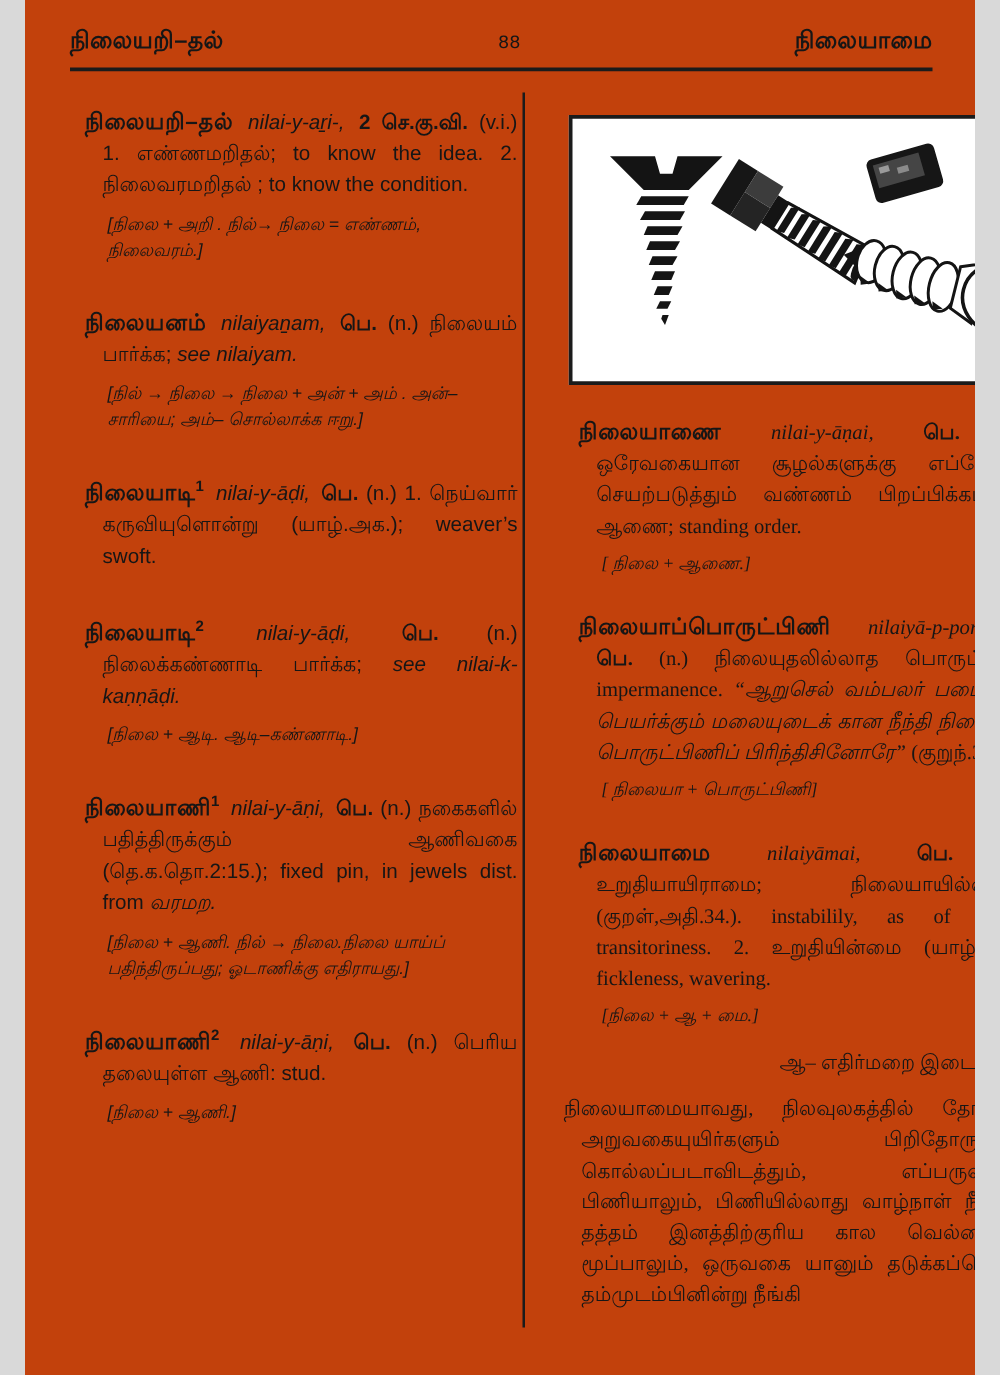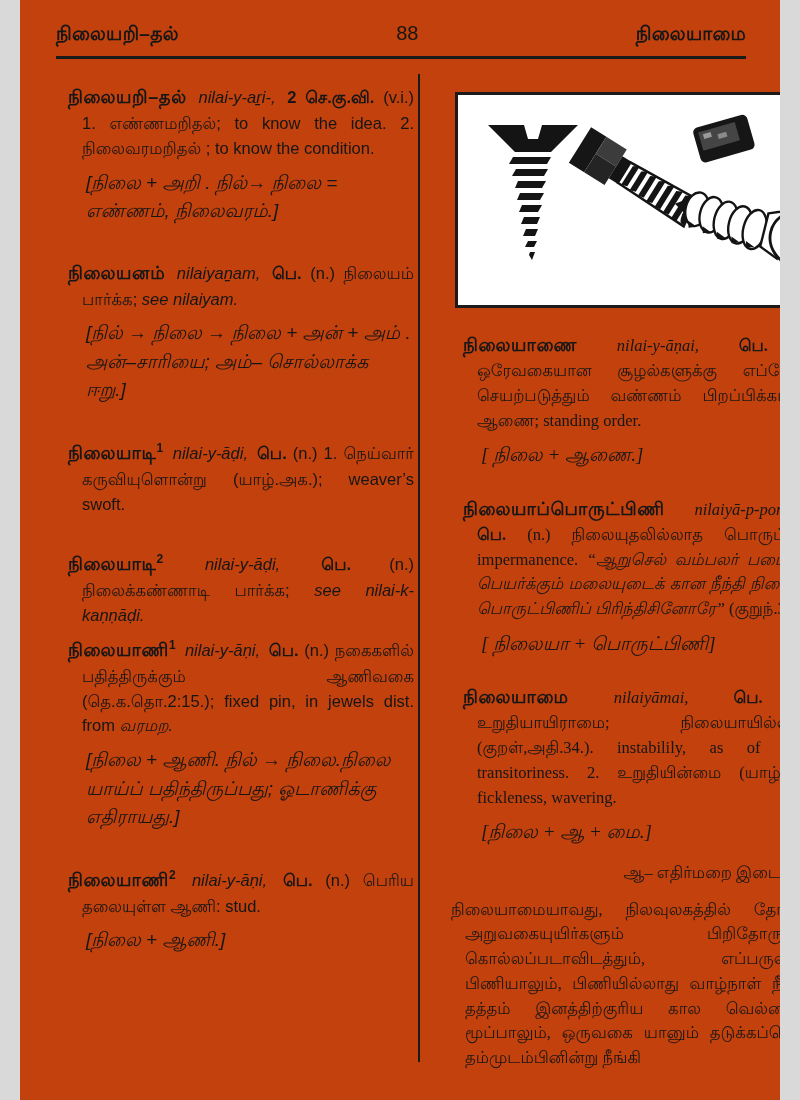--- a/index.html
+++ b/index.html
@@ -13,41 +13,41 @@
     overflow:hidden;
   }
   
   .header{
     position:absolute;left:36px;right:34px;top:22px;
     display:flex;justify-content:space-between;align-items:baseline;
     border-bottom:3px solid #1b1b1b;
     padding-bottom:9px;
   }
   .header .word{font-weight:700;font-size:19px;letter-spacing:.3px;}
-  .header .pageno{font-family:Liberation Sans, sans-serif;font-size:20px;}
+  .header .pageno{font-family:Liberation Mono, monospace;font-size:15px;}
   
   .divider{position:absolute;left:398px;top:74px;width:2px;height:988px;background:#1b1b1b;}
   .col{position:absolute;font-size:16.5px;line-height:1.5;}
   .col-left{left:36px;top:84px;width:358px;}
   .col-right{left:431px;top:88px;width:377px;font-family:Liberation Serif, serif;}
   
   .entry{
     text-align:justify;
     padding-left:14px;text-indent:-14px;
     margin:0 0 34px 12px;
   }
   .entry.tight{margin-bottom:8px;}
   .hw{font-weight:700;font-size:18px;letter-spacing:.6px;}
   .hw sup{font-size:12px;}
   .tr{font-style:italic;padding:0 3px;}
   .pos{font-weight:700;}
   .it{font-style:italic;}
   .etym{
     font-style:italic;
-    font-size:19px;line-height:1.5;
+    font-size:14px;line-height:1.5;
     margin:6px 2px 34px 30px;
     text-align:left;
   }
   .col-right .etym{margin-bottom:26px;}
   .note{margin:-12px 0 12px 30px;text-align:right;}
   .para{
     text-align:justify;
     padding-left:14px;text-indent:-14px;
     line-height:1.5;
   }
@@ -98,20 +98,21 @@
       <span class="pos">பெ.</span>
       <span>(n.) 1. நெய்வார் கருவியுளொன்று (யாழ்.அக.); weaver’s swoft.</span>
     </div>
 
     <div class="entry tight">
       <span class="hw"><span>நிலையாடி</span><sup>2</sup></span>
       <span class="tr">nilai-y-āḍi,</span>
       <span class="pos">பெ.</span>
       <span>(n.) நிலைக்கண்ணாடி பார்க்க; </span><span class="it">see nilai-k-kaṇṇāḍi.</span>
     </div>
+    <div class="etym">[நிலை + ஆடி.  ஆடி–கண்ணாடி.]</div>
 
     <div class="entry tight">
       <span class="hw"><span>நிலையாணி</span><sup>1</sup></span>
       <span class="tr">nilai-y-āṇi,</span>
       <span class="pos">பெ.</span>
       <span>(n.) நகைகளில் பதித்திருக்கும் ஆணிவகை (தெ.க.தொ.2:15.); fixed pin, in jewels dist. from </span><span class="it">வரமற.</span>
     </div>
     <div class="etym">[நிலை + ஆணி.  நில் → நிலை.நிலை யாய்ப் பதிந்திருப்பது; ஓடாணிக்கு எதிராயது.]</div>
 
     <div class="entry tight">

